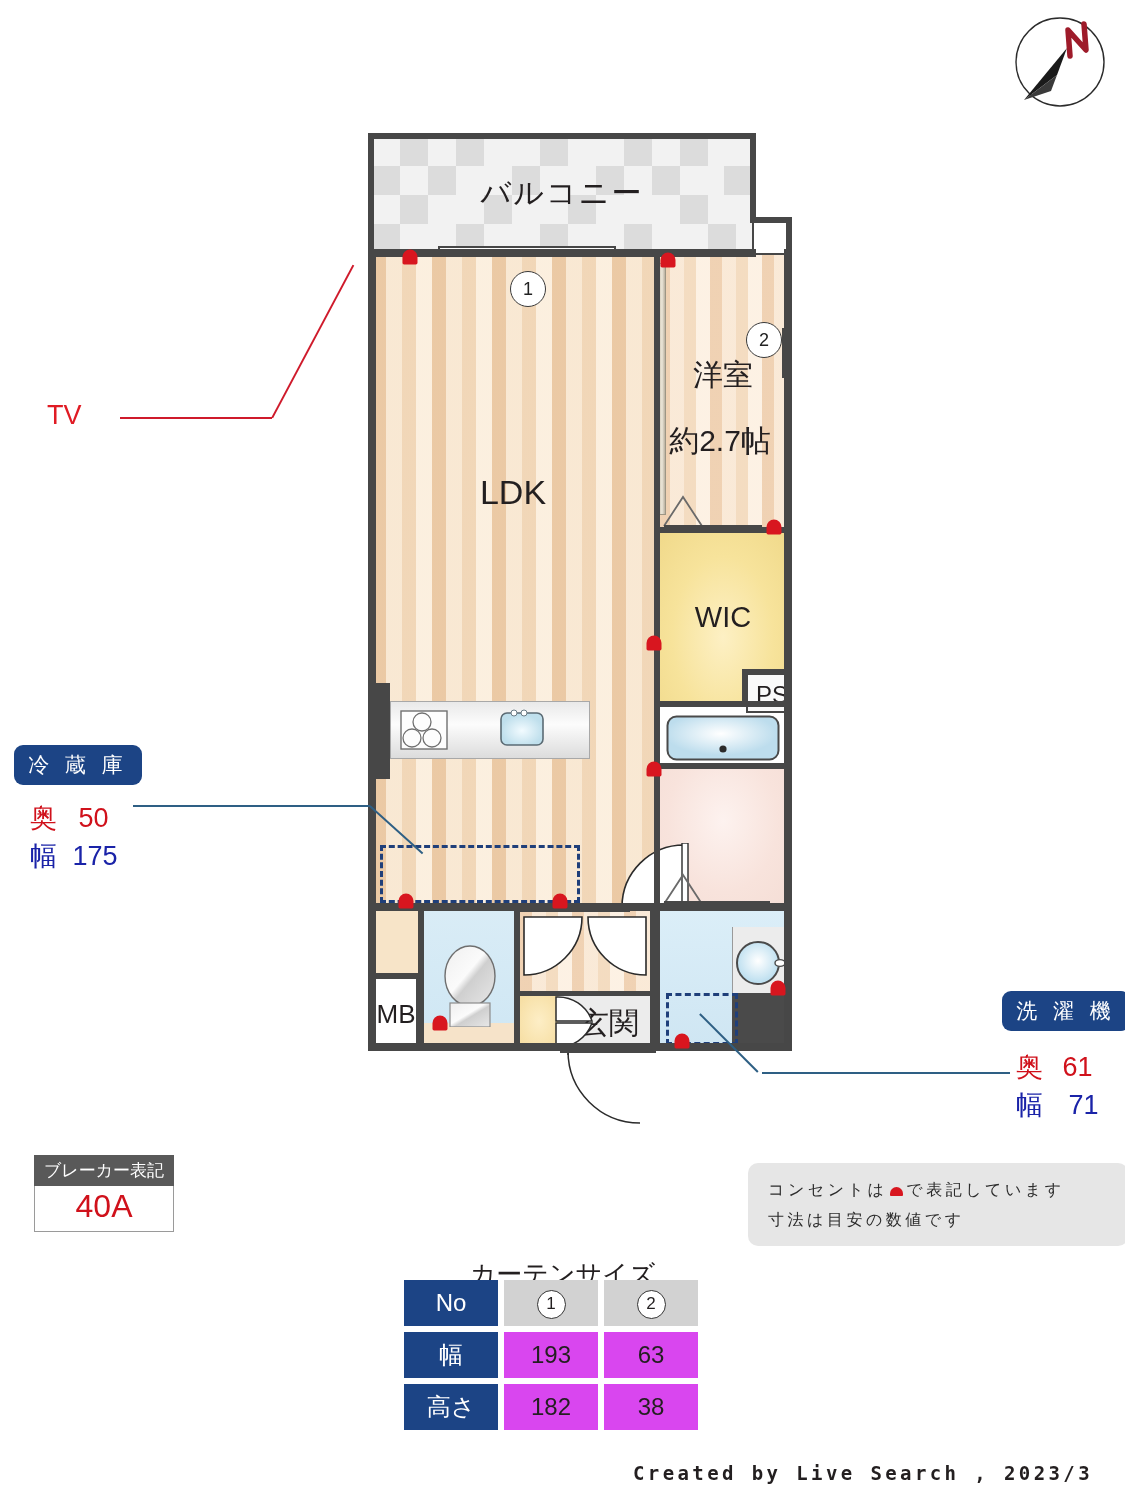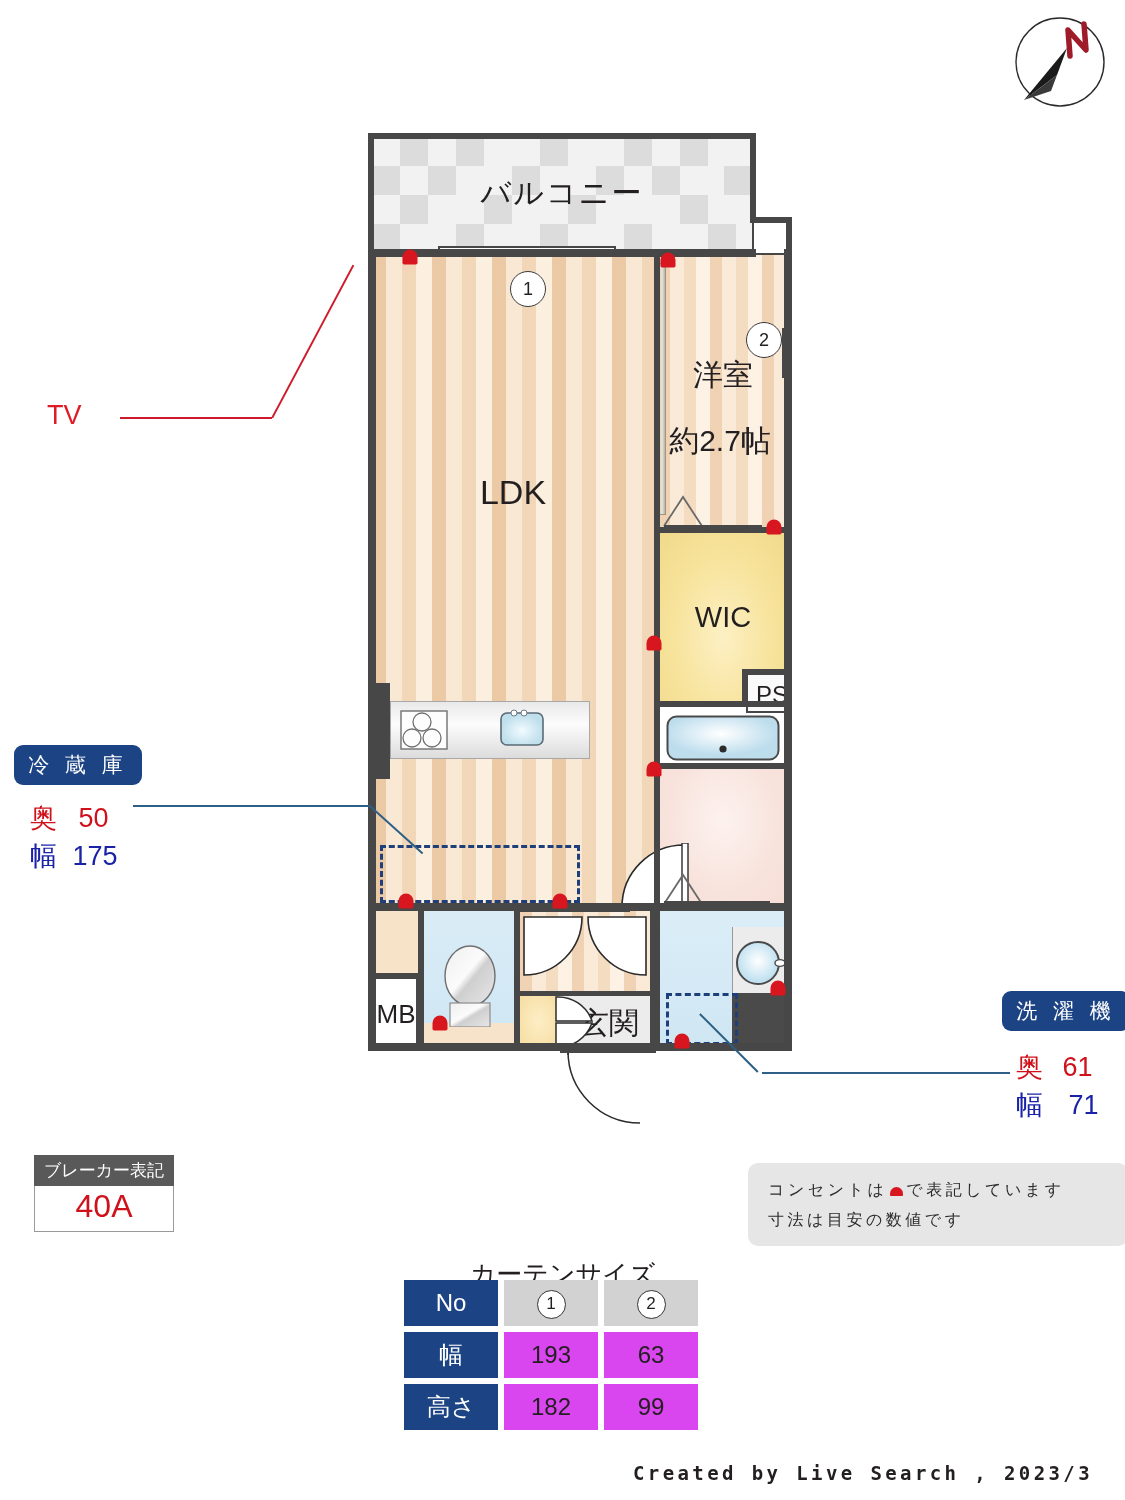--- a/index.html
+++ b/index.html
@@ -350,18 +350,18 @@
     <td class="num"><span class="circ">2</span></td>
   </tr>
   <tr>
     <td class="h">幅</td>
     <td class="v">193</td>
     <td class="v">63</td>
   </tr>
   <tr>
     <td class="h">高さ</td>
     <td class="v">182</td>
-    <td class="v">99</td>
+    <td class="v">38</td>
   </tr>
 </tbody>
   </table>
 
 <div class="abs" id="credit">Created by Live Search , 2023/3</div>
 
 </body></html>

